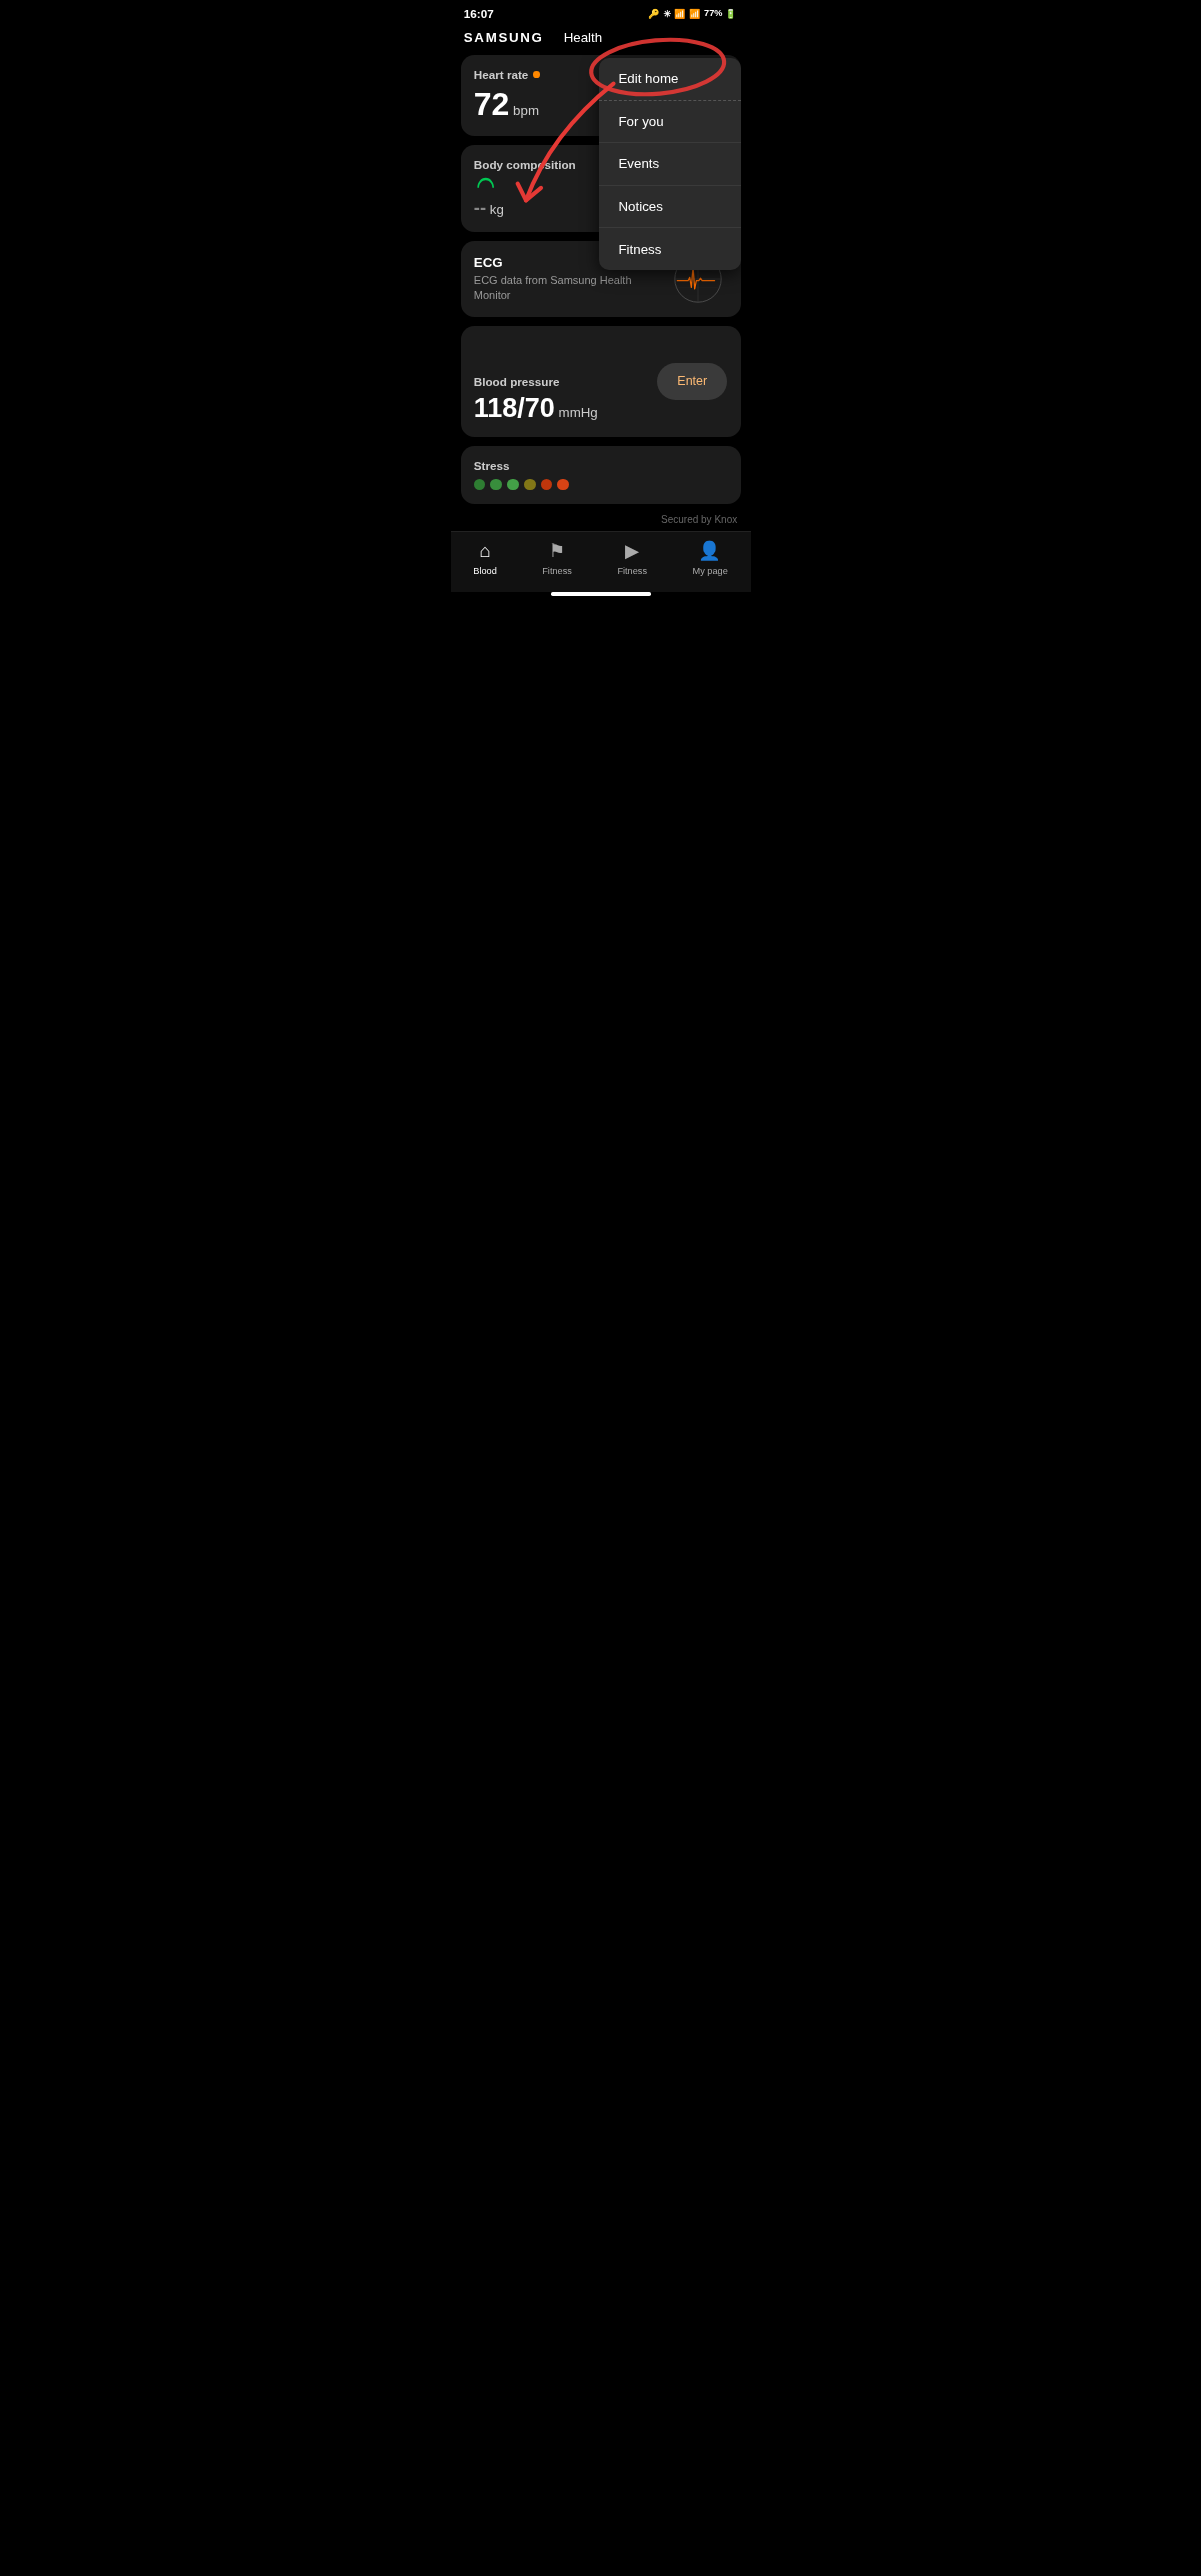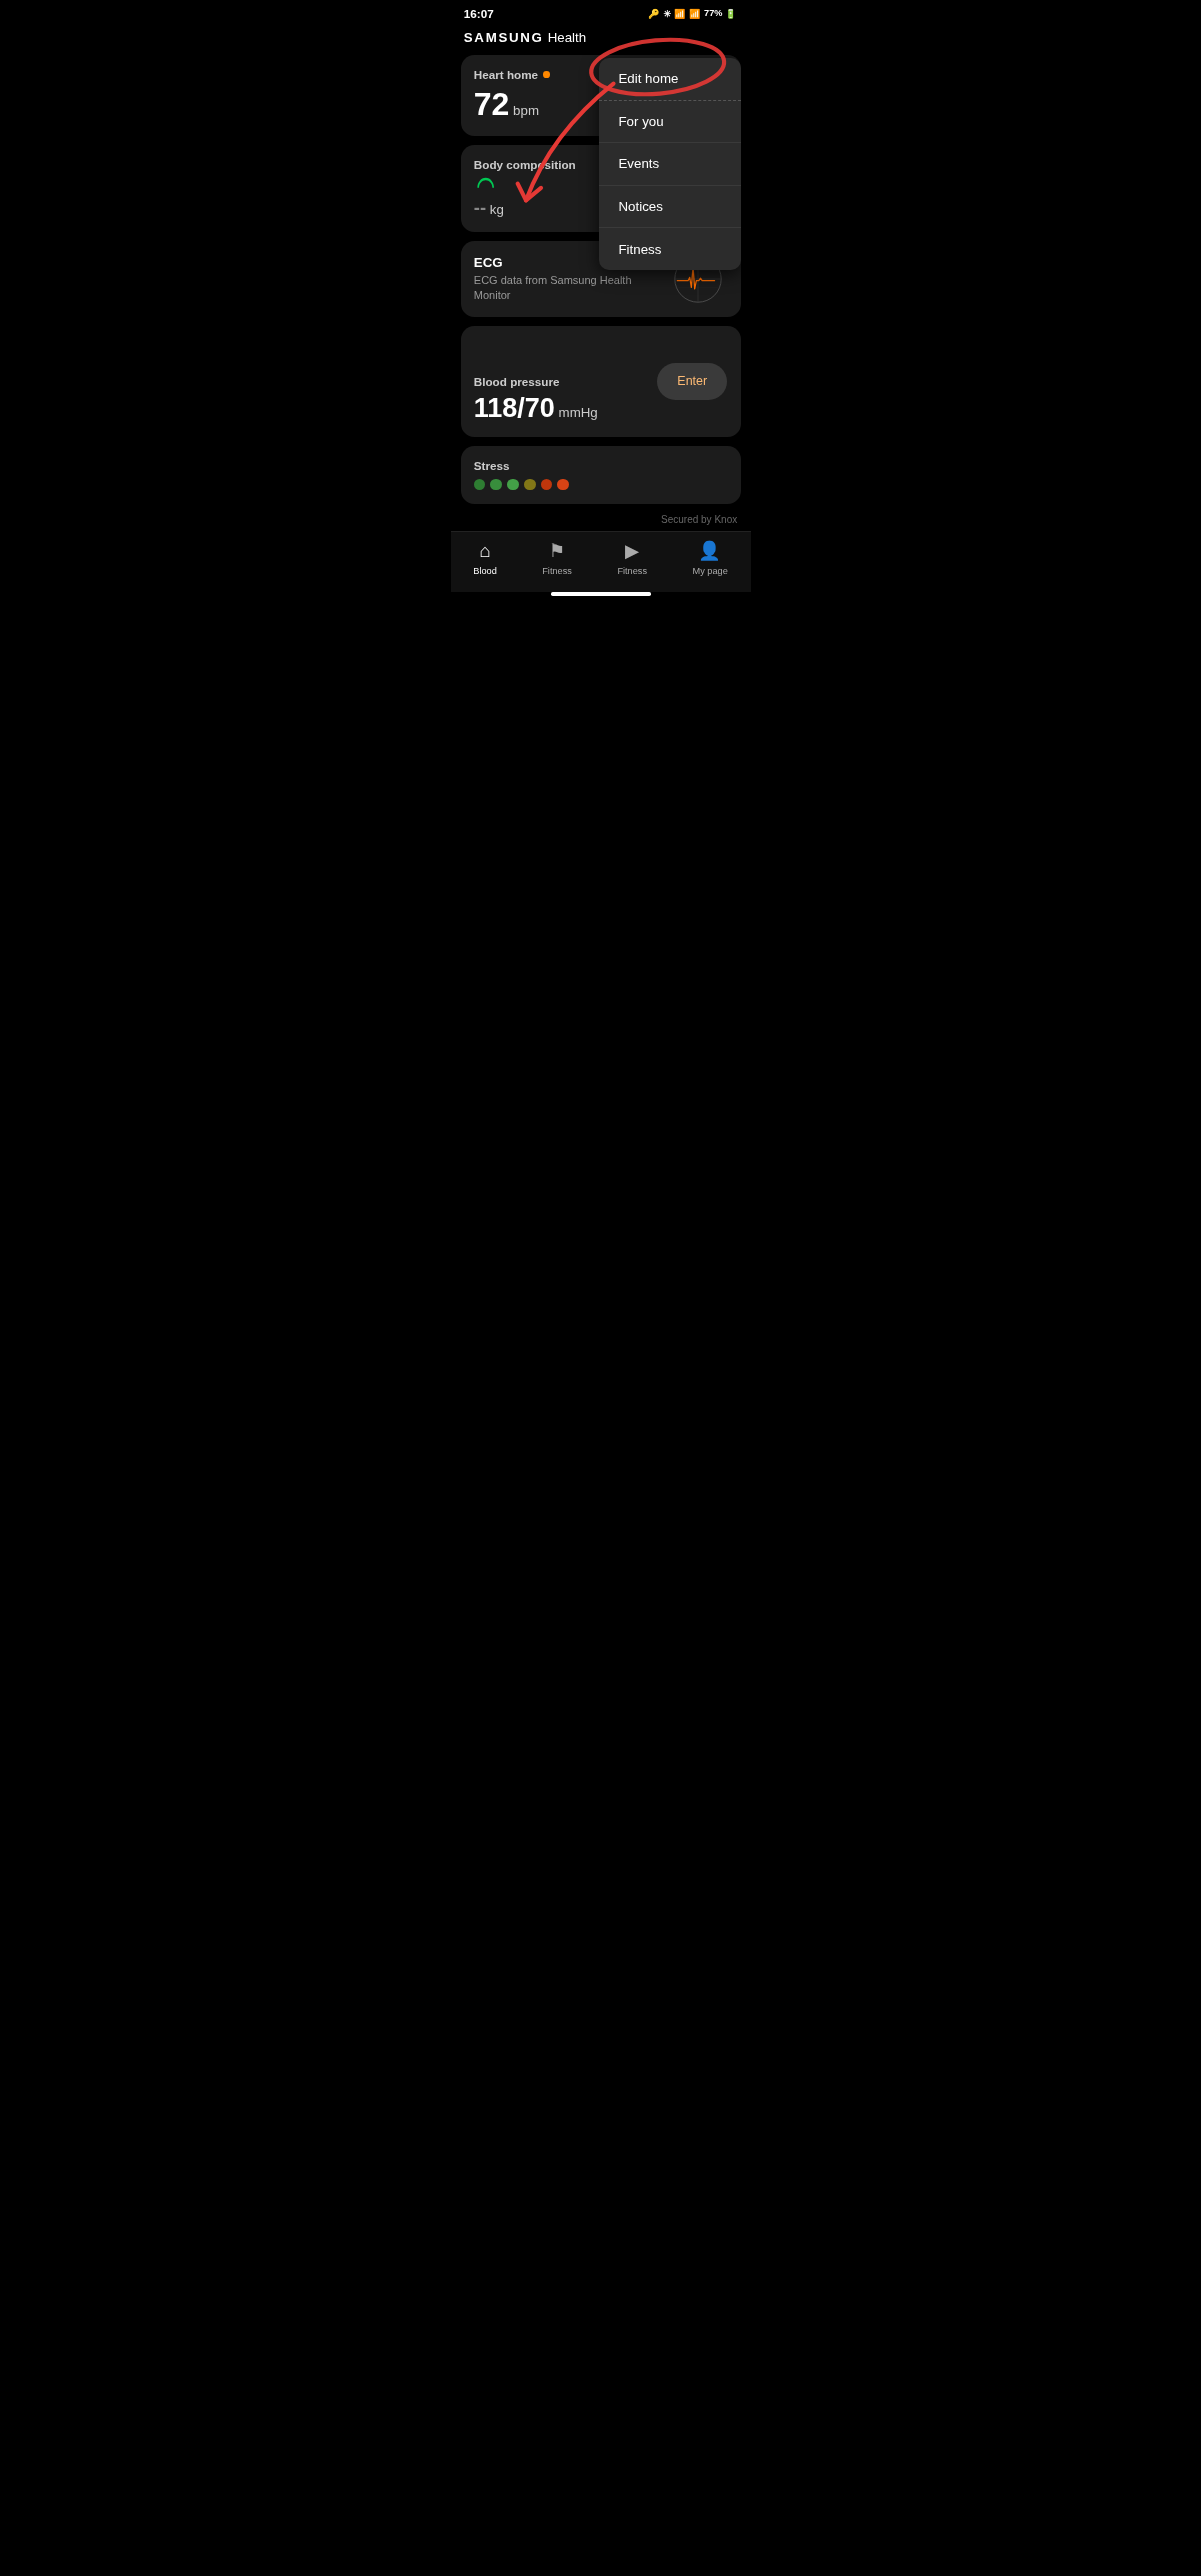--- a/index.html
+++ b/index.html
@@ -27,21 +27,21 @@
     .status-left { font-size: 11.7px; font-weight: 700; }
     .status-right { display: flex; align-items: center; gap: 3.3px; font-size: 9.2px; }
 
     
     .header {
       display: flex;
       justify-content: space-between;
       align-items: center;
       padding: 6.7px 13.3px 10px 13.3px;
     }
-    .samsung-health-logo { display: flex; align-items: center; gap: 4px; }
+    .samsung-health-logo { display: flex; align-items: center; gap: 20px; }
     .samsung-text { font-size: 13.3px; font-weight: 900; letter-spacing: 1.7px; color: #fff; }
     .health-text { font-size: 13.3px; font-weight: 400; color: #fff; }
 
     
     .dropdown-menu {
       position: absolute;
       top: 58px;
       right: 10px;
       background: #2c2c2c;
       border-radius: 10px;
@@ -257,21 +257,21 @@
 
   <path d="M 195 100 Q 120 160 90 240" fill="none" stroke="#e53935" stroke-width="5" stroke-linecap="round"></path>
 
   <path d="M 90 240 L 80 220 M 90 240 L 108 225" fill="none" stroke="#e53935" stroke-width="5" stroke-linecap="round"></path>
 </svg>
 
 <div class="content">
 
   <div class="card">
     <div class="card-title">
-      <span>Heart home</span>
+      <span>Heart rate</span>
       <span class="orange-dot"></span>
     </div>
     <div>
       <span class="heart-rate-value">72</span>
       <span class="unit">bpm</span>
     </div>
   </div>
 
   <div class="card">
     <div class="card-title">Body composition</div>

